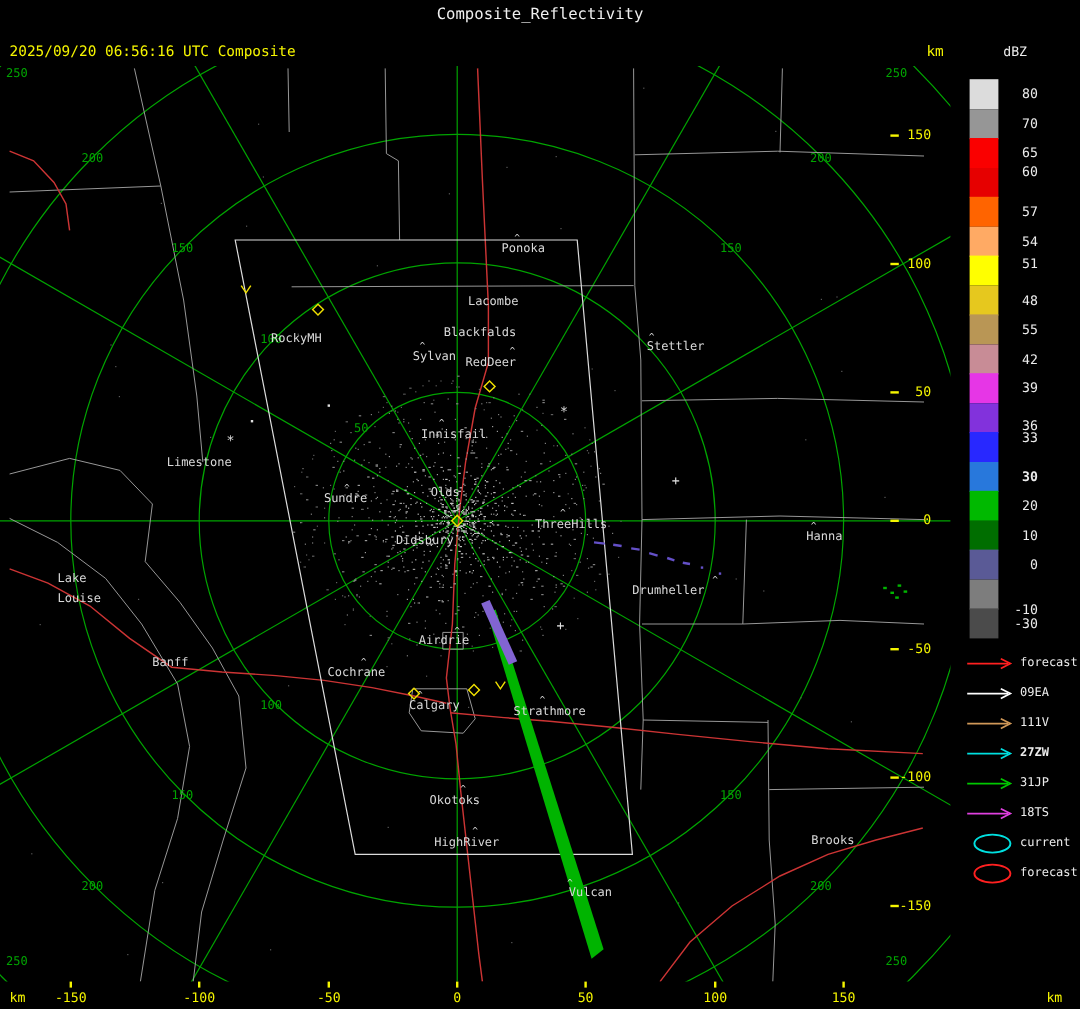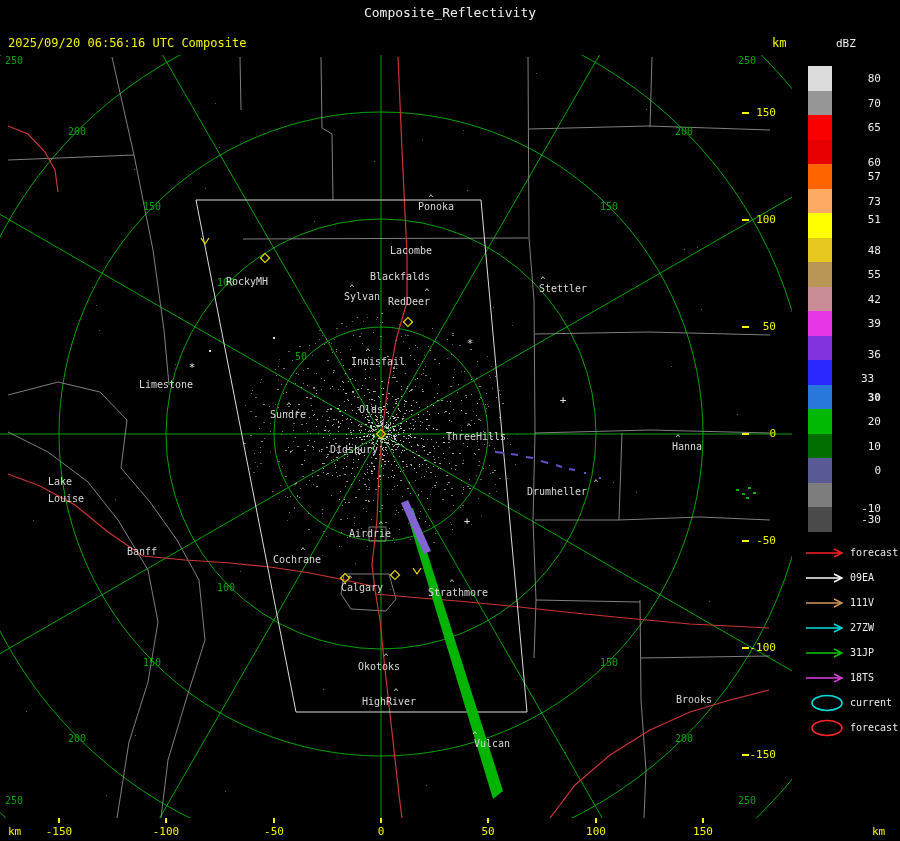--- a/index.html
+++ b/index.html
@@ -8,21 +8,21 @@
     font-size:13px;text-align:center;line-height:26px;}
   #timestamp{position:absolute;left:8px;top:36px;color:#f5f500;font-size:12px;}
   #km-top{position:absolute;left:772px;top:36px;color:#f5f500;font-size:12px;}
   #map{position:absolute;left:0;top:55px;width:792px;height:763px;}
   #map svg text{font-family:"DejaVu Sans Mono","Liberation Mono",monospace;}
   #rightAxis{position:absolute;left:738px;top:55px;width:46px;height:763px;}
   #bottomAxis{position:absolute;left:0;top:818px;width:900px;height:23px;}
   #sidebar{position:absolute;left:798px;top:0;width:102px;height:708px;}
   #dbz{position:absolute;left:38px;top:37px;color:#ececec;font-size:11px;}
   .swatch{position:absolute;left:10px;width:24px;height:25px;}
-  .cb-label{position:absolute;left:40px;width:27px;text-align:right;color:#ececec;font-size:11px;margin-left:16px;}
+  .cb-label{position:absolute;left:40px;width:27px;text-align:right;color:#ececec;font-size:11px;}
   .lg-label{position:absolute;left:52px;color:#ececec;font-size:10px;}
   .rtick{position:absolute;left:4px;width:7px;height:2px;background:#f5f500;}
   .rlabel{position:absolute;left:0;width:38px;text-align:right;color:#f5f500;font-size:11px;}
   .btick{position:absolute;top:0;width:2px;height:5px;background:#f5f500;}
   .blabel{position:absolute;top:7px;width:40px;text-align:center;color:#f5f500;font-size:11px;}
   .kmlabel{position:absolute;top:7px;color:#f5f500;font-size:11px;}
 </style>
 </head>
 <body>
 
@@ -1361,39 +1361,39 @@
 <div id="sidebar">
   <div id="dbz">dBZ</div>
   <div id="cbEntries">
       <div class="swatch" style="top: 66px; background: rgb(220, 220, 220);"></div>
       <div class="cb-label" style="top: 72px;">80</div>
       <div class="swatch" style="top: 90.5px; background: rgb(150, 150, 150);"></div>
       <div class="cb-label" style="top: 96.5px; text-align: right;">70</div>
       <div class="swatch" style="top: 115px; background: rgb(250, 0, 0);"></div>
       <div class="cb-label" style="top: 121px;">65</div>
       <div class="swatch" style="top: 139.5px; background: rgb(230, 0, 0);"></div>
-      <div class="cb-label" style="top: 156px;">60</div>
+      <div class="cb-label" style="top: 137px;">60</div>
       <div class="swatch" style="top: 164px; background: rgb(255, 100, 0);"></div>
       <div class="cb-label" style="top: 170px;">57</div>
       <div class="swatch" style="top: 188.5px; background: rgb(255, 170, 100);"></div>
-      <div class="cb-label" style="top: 194.5px;">73</div>
+      <div class="cb-label" style="top: 194.5px;">54</div>
       <div class="swatch" style="top: 213px; background: rgb(255, 255, 0);"></div>
       <div class="cb-label" style="top: 213px;">51</div>
       <div class="swatch" style="top: 237.5px; background: rgb(230, 200, 30);"></div>
       <div class="cb-label" style="top: 243.5px;">48</div>
       <div class="swatch" style="top: 262px; background: rgb(185, 150, 85);"></div>
       <div class="cb-label" style="top: 268px;">55</div>
       <div class="swatch" style="top: 286.5px; background: rgb(200, 140, 150);"></div>
       <div class="cb-label" style="top: 292.5px;">42</div>
       <div class="swatch" style="top: 311px; background: rgb(230, 54, 230);"></div>
       <div class="cb-label" style="top: 317px;">39</div>
       <div class="swatch" style="top: 335.5px; background: rgb(130, 50, 220);"></div>
       <div class="cb-label" style="top: 348px;">36</div>
       <div class="swatch" style="top: 360px; background: rgb(40, 40, 255);"></div>
-      <div class="cb-label" style="top: 372px; text-align: center;">33</div>
+      <div class="cb-label" style="top: 358px;">33</div>
       <div class="swatch" style="top: 384.5px; background: rgb(40, 120, 220);"></div>
       <div class="cb-label" style="top: 390.5px; font-weight: bold;">30</div>
       <div class="swatch" style="top: 409px; background: rgb(0, 185, 0);"></div>
       <div class="cb-label" style="top: 415px;">20</div>
       <div class="swatch" style="top: 433.5px; background: rgb(0, 110, 0);"></div>
       <div class="cb-label" style="top: 439.5px;">10</div>
       <div class="swatch" style="top: 458px; background: rgb(90, 90, 150);"></div>
       <div class="cb-label" style="top: 464px;">0</div>
       <div class="swatch" style="top: 482.5px; background: rgb(125, 125, 125);"></div>
       <div class="cb-label" style="top: 502px;">-10</div>
@@ -1413,21 +1413,21 @@
       <div class="lg-label" style="top: 572px;">09EA</div>
       <svg width="46" height="18" style="position: absolute; left: 6px; top: 594px;">
         <line x1="2" y1="9" x2="36" y2="9" stroke="#d09858" stroke-width="1.4"></line>
         <polyline points="30,5 38,9 30,13" stroke="#d09858" fill="none" stroke-width="1.4"></polyline>
       </svg>
       <div class="lg-label" style="top: 597px;">111V</div>
       <svg width="46" height="18" style="position: absolute; left: 6px; top: 619px;">
         <line x1="2" y1="9" x2="36" y2="9" stroke="#00e0e0" stroke-width="1.4"></line>
         <polyline points="30,5 38,9 30,13" stroke="#00e0e0" fill="none" stroke-width="1.4"></polyline>
       </svg>
-      <div class="lg-label" style="top: 622px;">27ZW</div>
+      <div class="lg-label" style="top: 622px; font-weight: bold;">27ZW</div>
       <svg width="46" height="18" style="position: absolute; left: 6px; top: 644px;">
         <line x1="2" y1="9" x2="36" y2="9" stroke="#00c800" stroke-width="1.4"></line>
         <polyline points="30,5 38,9 30,13" stroke="#00c800" fill="none" stroke-width="1.4"></polyline>
       </svg>
       <div class="lg-label" style="top: 647px;">31JP</div>
       <svg width="46" height="18" style="position: absolute; left: 6px; top: 669px;">
         <line x1="2" y1="9" x2="36" y2="9" stroke="#e040e0" stroke-width="1.4"></line>
         <polyline points="30,5 38,9 30,13" stroke="#e040e0" fill="none" stroke-width="1.4"></polyline>
       </svg>
       <div class="lg-label" style="top: 672px;">18TS</div>

